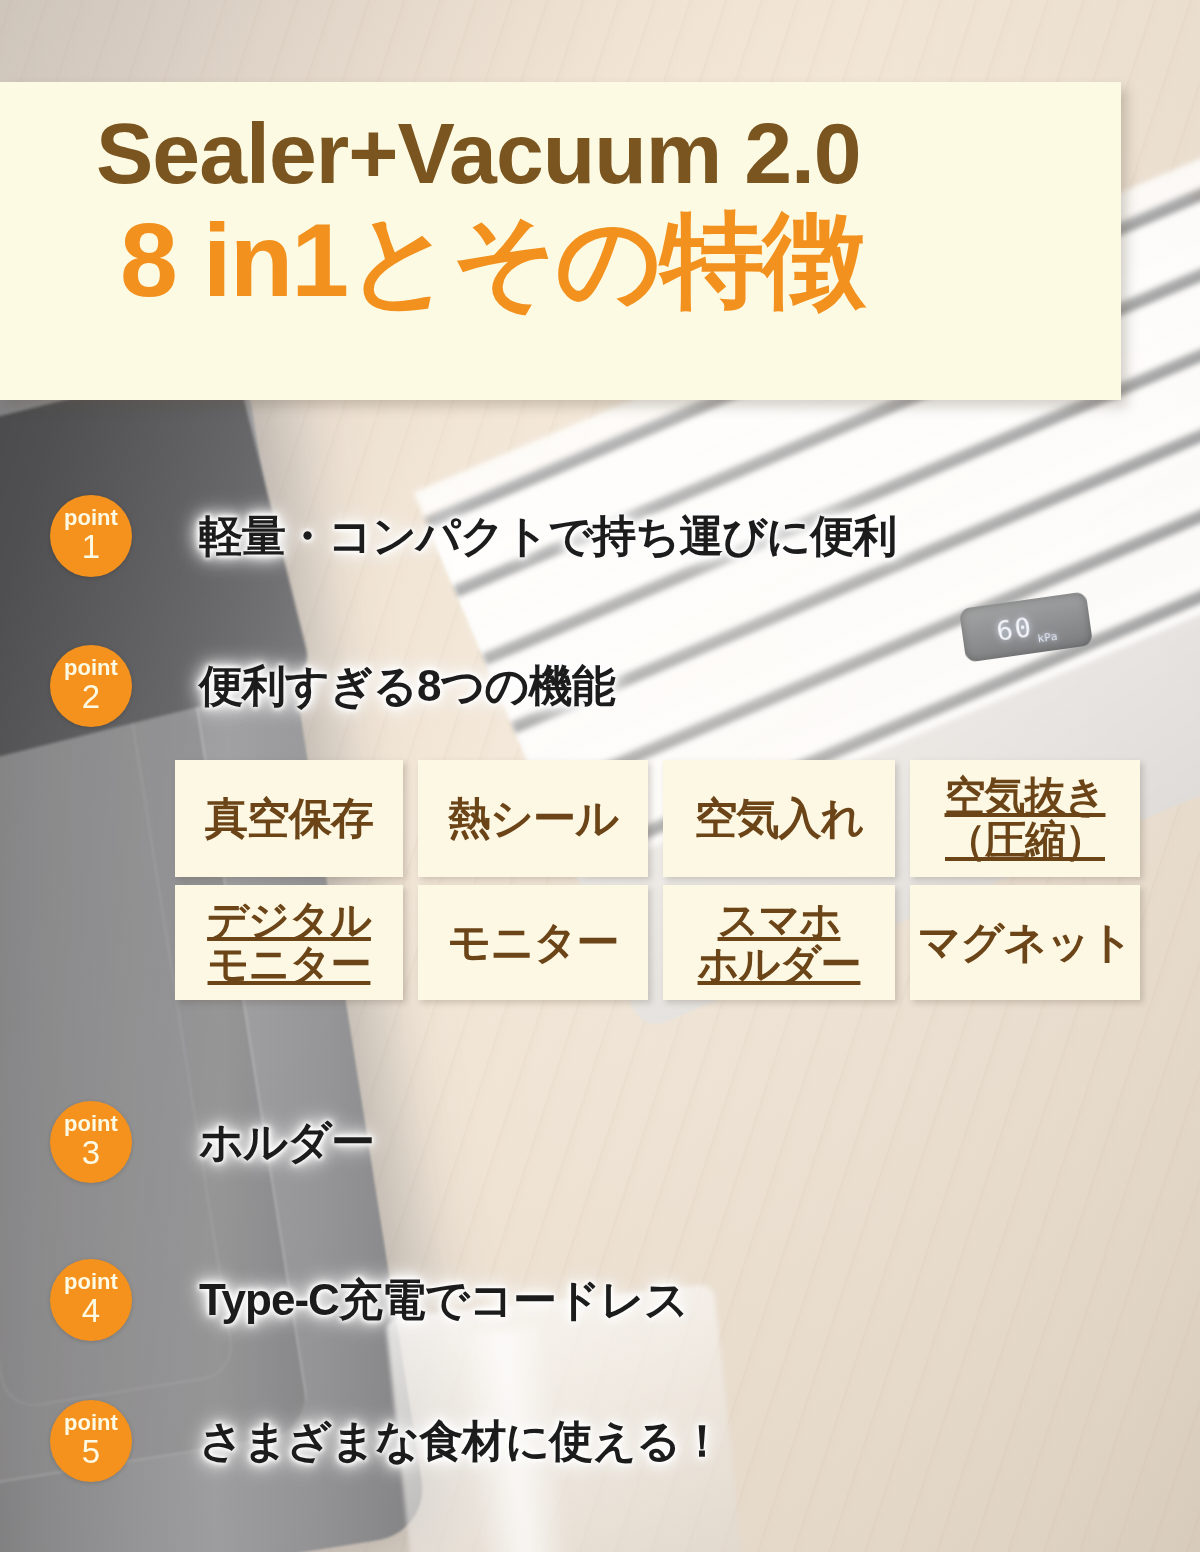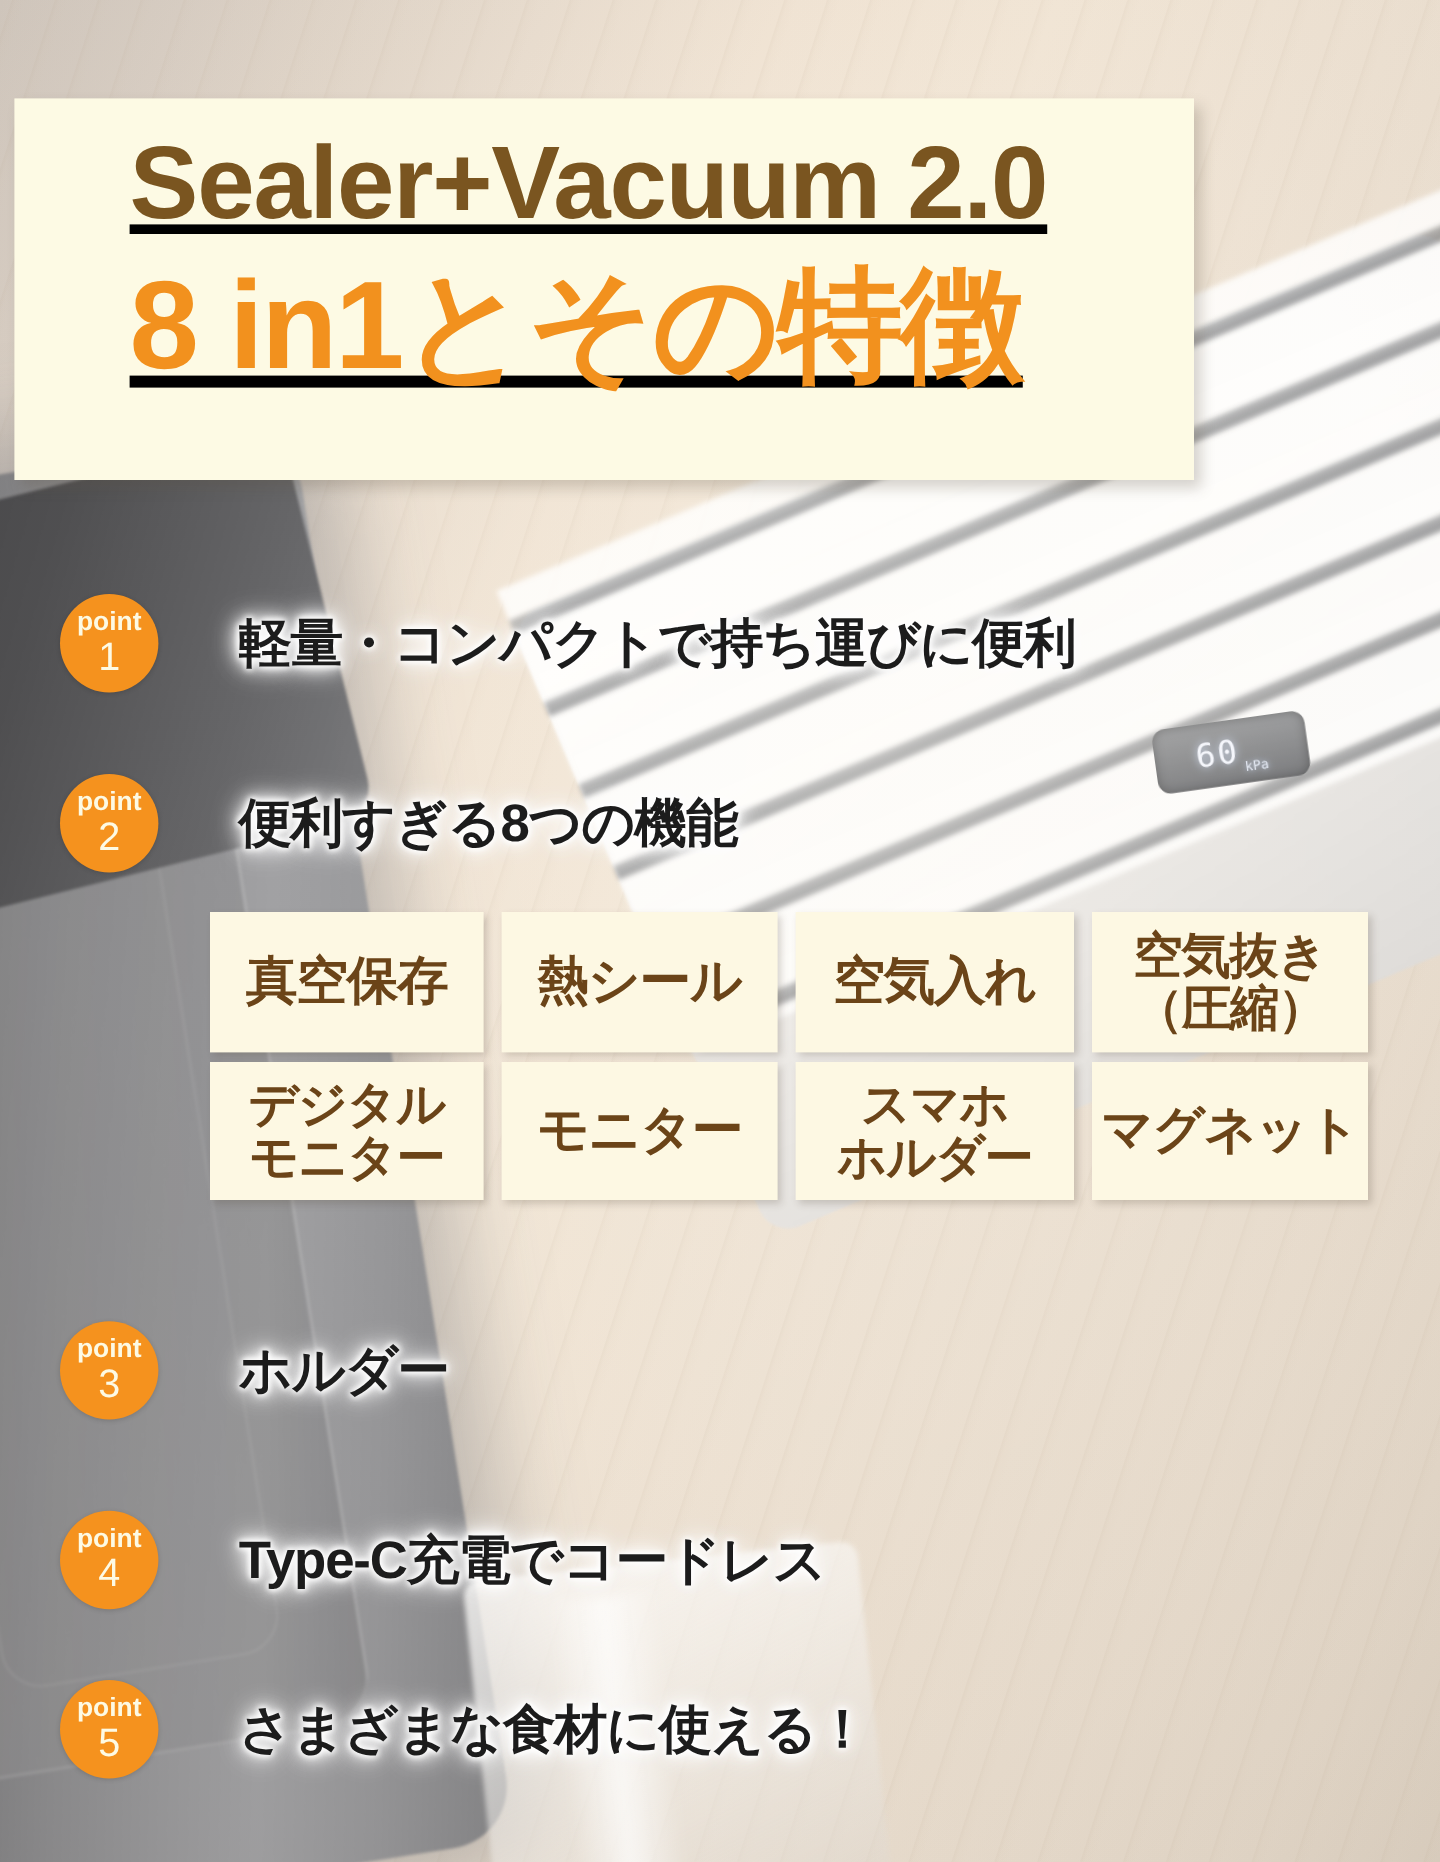--- a/index.html
+++ b/index.html
@@ -186,48 +186,47 @@
   }
 
   
   .bg-haze {
     background: radial-gradient(ellipse at 62% 42%, rgba(255,250,240,0.30) 0%, rgba(255,246,232,0.10) 45%, rgba(190,176,158,0.12) 100%);
   }
 
   
   .title-band {
     position: absolute;
-    left: 12px;
+    left: 0;
     top: 82px;
-    width: 983px;
+    width: 1121px;
     height: 318px;
     background: #fdfae4;
     box-shadow: 6px 7px 11px rgba(90,80,65,0.25);
     padding: 28px 0 0 0;
     box-sizing: border-box;
-    text-decoration: underline;
   }
   .title-line1 {
     color: #7a5520;
     font-size: 86px;
     font-weight: 700;
     line-height: 1.02;
     padding-left: 96px;
     letter-spacing: -1px;
     white-space: nowrap;
   }
   .title-line2 {
     color: #f2911e;
     font-size: 104px;
     font-weight: 700;
     line-height: 1.05;
-    padding-left: 96px;
+    padding-left: 120px;
     letter-spacing: -2px;
     white-space: nowrap;
-    margin-top: 20px;
+    margin-top: 8px;
   }
 
   
   .point-row {
     position: absolute;
     display: flex;
     align-items: center;
     left: 50px;
     gap: 45px;
   }
@@ -294,21 +293,21 @@
     justify-content: center;
     text-align: center;
     color: #6b4418;
     font-size: 43px;
     font-weight: 700;
     line-height: 1.06;
     letter-spacing: -1px;
     padding: 12px 4px;
     box-sizing: border-box;
   }
-  .feature-box.two-line { font-size: 41px; }
+  .feature-box.two-line { font-size: 41px; text-decoration: underline; }
   .feature-box .fb-text { display: block; }
 </style>
 </head>
 <body>
 
 <div id="page">
 
   <div class="bg-layer bg-wood"></div>
   <div class="bg-layer bg-grain"></div>
   <div class="bg-white-unit"></div>

